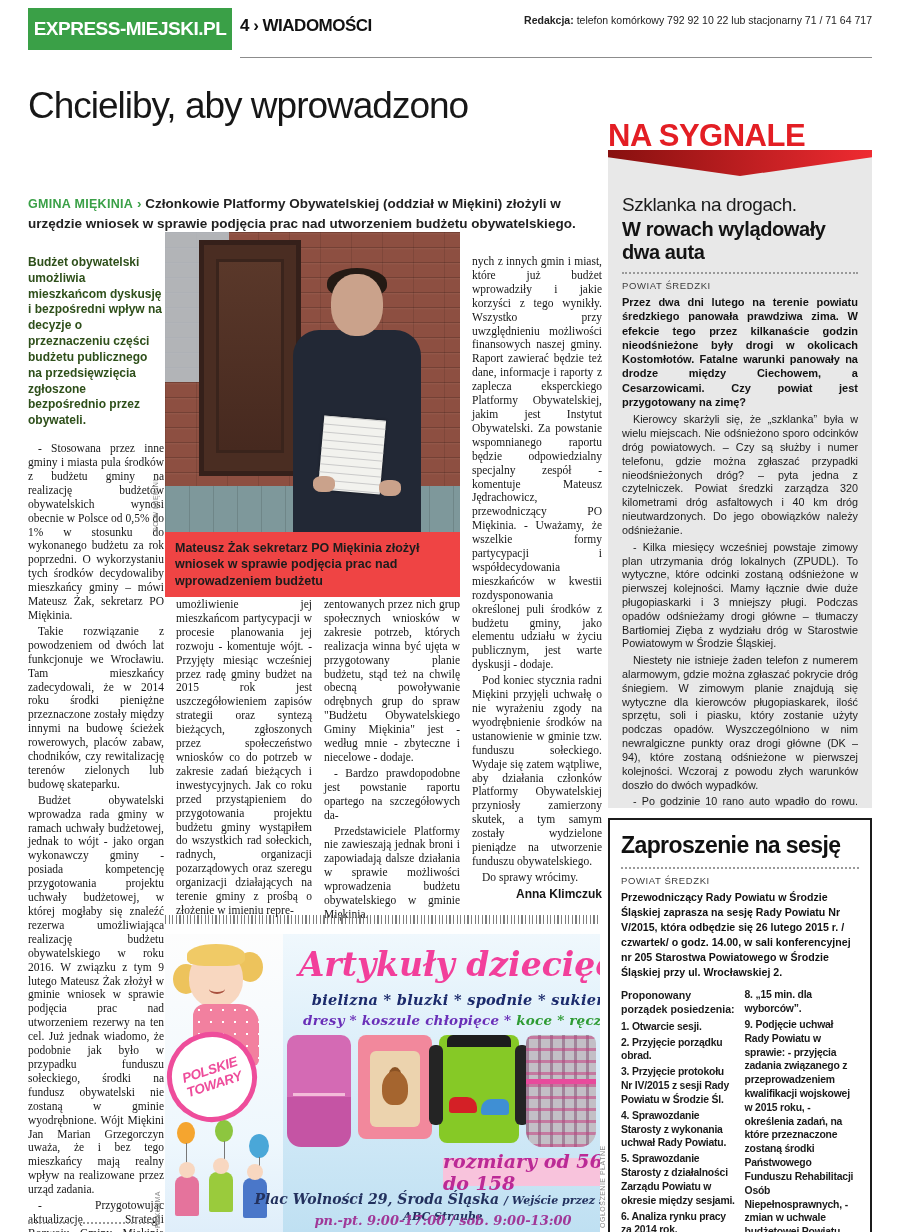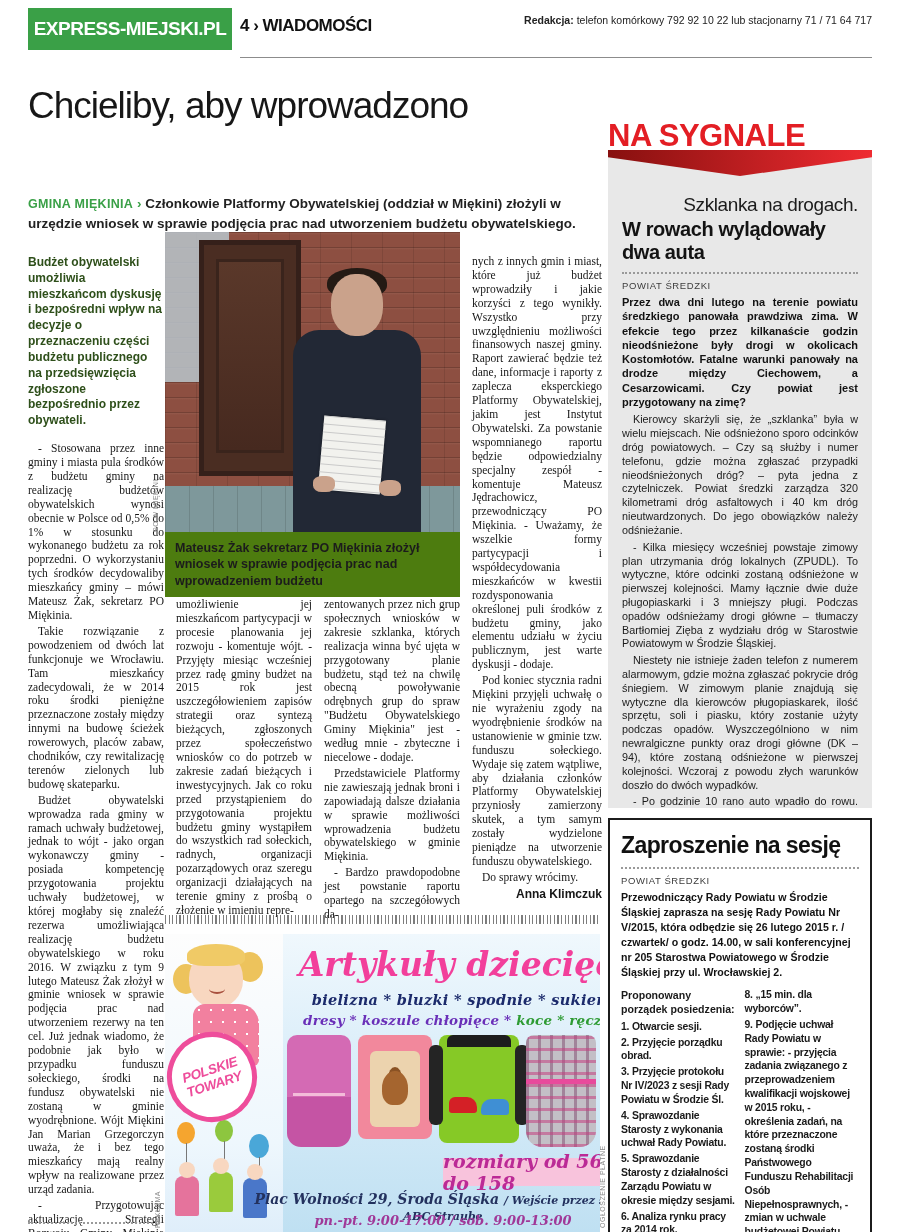--- a/index.html
+++ b/index.html
@@ -61,35 +61,35 @@
   .ph-head{position:absolute;left:48px;top:6px;width:52px;height:62px;background:#caa28b;border-radius:46%;}
   .ph-hair{position:absolute;left:44px;top:0px;width:60px;height:30px;background:#241a14;
     border-radius:50% 50% 40% 40%;}
   .ph-paper{position:absolute;left:38px;top:150px;width:62px;height:74px;background:#f2f2ee;
     transform:rotate(5deg);box-shadow:0 0 3px rgba(0,0,0,.4);
     background-image:linear-gradient(#c9c9c9 1px,transparent 1px);background-size:100% 8px;}
   .ph-hand{position:absolute;left:30px;top:208px;width:22px;height:16px;background:#caa28b;border-radius:40%;}
   .ph-hand2{position:absolute;left:96px;top:212px;width:22px;height:16px;background:#caa28b;border-radius:40%;}
   .photo-credit{left:152px;top:438px;height:94px;writing-mode:vertical-rl;transform:rotate(180deg);
     font-size:7px;color:#8a8a8a;letter-spacing:0.5px;}
-  .caption{left:165px;top:532px;width:295px;min-height:52px;background:#4d7c0f;box-sizing:border-box;
+  .caption{left:165px;top:532px;width:295px;min-height:52px;background:#ef4444;box-sizing:border-box;
     padding:8px 10px;font-weight:700;font-size:12.5px;line-height:1.3;color:#1c1c1c;}
 
   
   .bar-divider{left:165px;top:915px;width:435px;height:9px;
     background:repeating-linear-gradient(90deg,#7d7d7d 0 1.2px,transparent 1.2px 3.6px);}
   .col1-dotted{left:28px;top:1222px;width:132px;border-top:2px dotted #9a9a9a;}
 
   
   .sygnale-box{left:608px;top:150px;width:264px;height:658px;background:#e8e8e8;box-sizing:border-box;
     padding:44px 14px 0 14px;overflow:hidden;}
   .ribbon{position:absolute;left:0;top:0;width:100%;height:26px;
     background:linear-gradient(90deg,#87100f,#ef2b31);
     clip-path:polygon(0 0,100% 0,100% 28%,50% 100%,0 28%);}
-  .syg-title1{font-size:19px;font-weight:400;color:#1b1b1b;letter-spacing:-0.4px;text-align:right;}
+  .syg-title1{font-size:19px;font-weight:400;color:#1b1b1b;letter-spacing:-0.4px;}
   .syg-title2{font-size:20px;font-weight:700;color:#131313;letter-spacing:-0.4px;margin-top:2px;}
   .dotted{border-top:2px dotted #999;margin:8px 0 6px 0;}
   .region{font-size:9.5px;letter-spacing:0.6px;color:#3c3c3c;margin:2px 0 4px 0;}
   .syg-lead{font-weight:700;font-size:11px;line-height:1.3;text-align:justify;color:#121212;margin:0 0 4px 0;}
   .syg-p{font-size:10.8px;line-height:1.28;text-align:justify;color:#1b1b1b;margin:0 0 3px 0;text-indent:11px;}
 
   
   .session-box{left:608px;top:818px;width:264px;height:420px;background:#fff;border:2px solid #1c1c1c;
     box-sizing:border-box;padding:10px 11px;overflow:hidden;}
   .sess-title{font-size:23px;font-weight:700;letter-spacing:-0.6px;color:#111;margin:2px 0 0 0;}
@@ -213,23 +213,23 @@
       <div class="ph-hand2"></div>
     </div>
   </div>
   <div class="abs photo-credit">PO W MIĘKINI</div>
   <div class="abs caption">Mateusz Żak sekretarz PO Miękinia złożył wniosek w sprawie podjęcia prac nad wprowadzeniem budżetu</div>
 
   <div class="abs col col2">
     <p class="cont">umożliwienie jej mieszkańcom partycypacji w procesie planowania jej rozwoju - komentuje wójt. - Przyjęty miesiąc wcześniej przez radę gminy budżet na 2015 rok jest uszczegółowieniem zapisów strategii oraz syntezą bieżących, zgłoszonych przez społeczeństwo wniosków co do potrzeb w zakresie zadań bieżących i inwestycyjnych. Jak co roku przed przystąpieniem do przygotowania projektu budżetu gminy wystąpiłem do wszystkich rad sołeckich, radnych, organizacji pozarządowych oraz szeregu organizacji działających na terenie gminy z prośbą o złożenie w imieniu repre-</p>
   </div>
   <div class="abs col col3">
-    <p class="cont">zentowanych przez nich grup społecznych wniosków w zakresie szklanka, których realizacja winna być ujęta w przygotowany planie budżetu, stąd też na chwilę obecną powoływanie odrębnych grup do spraw "Budżetu Obywatelskiego Gminy Miękinia" jest - według mnie - zbyteczne i niecelowe - dodaje.</p>
+    <p class="cont">zentowanych przez nich grup społecznych wniosków w zakresie potrzeb, których realizacja winna być ujęta w przygotowany planie budżetu, stąd też na chwilę obecną powoływanie odrębnych grup do spraw "Budżetu Obywatelskiego Gminy Miękinia" jest - według mnie - zbyteczne i niecelowe - dodaje.</p>
+    <p>- Bardzo prawdopodobne jest powstanie raportu opartego na szczegółowych da-</p>
     <p>Przedstawiciele Platformy nie zawieszają jednak broni i zapowiadają dalsze działania w sprawie możliwości wprowadzenia budżetu obywatelskiego w gminie Miękinia.</p>
-    <p>- Bardzo prawdopodobne jest powstanie raportu opartego na szczegółowych da-</p>
   </div>
   <div class="abs col col4">
     <p class="cont">nych z innych gmin i miast, które już budżet wprowadziły i jakie korzyści z tego wynikły. Wszystko przy uwzględnieniu możliwości finansowych naszej gminy. Raport zawierać będzie też dane, informacje i raporty z zaplecza eksperckiego Platformy Obywatelskiej, jakim jest Instytut Obywatelski. Za powstanie wspomnianego raportu będzie odpowiedzialny specjalny zespół - komentuje Mateusz Jędrachowicz, przewodniczący PO Miękinia. - Uważamy, że wszelkie formy partycypacji i współdecydowania mieszkańców w kwestii rozdysponowania określonej puli środków z budżetu gminy, jako elementu udziału w życiu publicznym, jest warte dyskusji - dodaje.</p>
     <p>Pod koniec stycznia radni Miękini przyjęli uchwałę o nie wyrażeniu zgody na wyodrębnienie środków na ustanowienie w gminie tzw. funduszu sołeckiego. Wydaje się zatem wątpliwe, aby działania członków Platformy Obywatelskiej przyniosły zamierzony skutek, a tym samym zostały wydzielone pieniądze na utworzenie funduszu obywatelskiego.</p>
     <p>Do sprawy wrócimy.</p>
     <div class="author">Anna Klimczuk</div>
   </div>
 
   <div class="abs bar-divider"></div>
   <div class="abs col1-dotted"></div>
@@ -251,21 +251,21 @@
   <div class="abs session-box">
     <h2 class="sess-title">Zaproszenie na sesję</h2>
     <div class="dotted"></div>
     <div class="region">POWIAT ŚREDZKI</div>
     <p class="sess-intro">Przewodniczący Rady Powiatu w Środzie Śląskiej zaprasza na sesję Rady Powiatu Nr V/2015, która odbędzie się 26 lutego 2015 r. / czwartek/ o godz. 14.00, w sali konferencyjnej nr 205 Starostwa Powiatowego w Środzie Śląskiej przy ul. Wrocławskiej 2.</p>
     <div class="sess-cols">
       <div class="sess-col">
         <p class="sess-head">Proponowany porządek posiedzenia:</p>
         <p class="sess-item">1. Otwarcie sesji.</p>
         <p class="sess-item">2. Przyjęcie porządku obrad.</p>
-        <p class="sess-item">3. Przyjęcie protokołu Nr IV/2023 z sesji Rady Powiatu w Środzie Śl.</p>
+        <p class="sess-item">3. Przyjęcie protokołu Nr IV/2015 z sesji Rady Powiatu w Środzie Śl.</p>
         <p class="sess-item">4. Sprawozdanie Starosty z wykonania uchwał Rady Powiatu.</p>
         <p class="sess-item">5. Sprawozdanie Starosty z działalności Zarządu Powiatu w okresie między sesjami.</p>
         <p class="sess-item">6. Analiza rynku pracy za 2014 rok.</p>
 
       </div>
       <div class="sess-col">
         <p class="sess-item">8. „15 min. dla wyborców”.</p>
         <p class="sess-item">9. Podjęcie uchwał Rady Powiatu w sprawie: - przyjęcia zadania związanego z przeprowadzeniem kwalifikacji wojskowej w 2015 roku, - określenia zadań, na które przeznaczone zostaną środki Państwowego Funduszu Rehabilitacji Osób Niepełnosprawnych, - zmian w uchwale budżetowej Powiatu Średzkiego na rok 2015,</p>
 
       </div>

